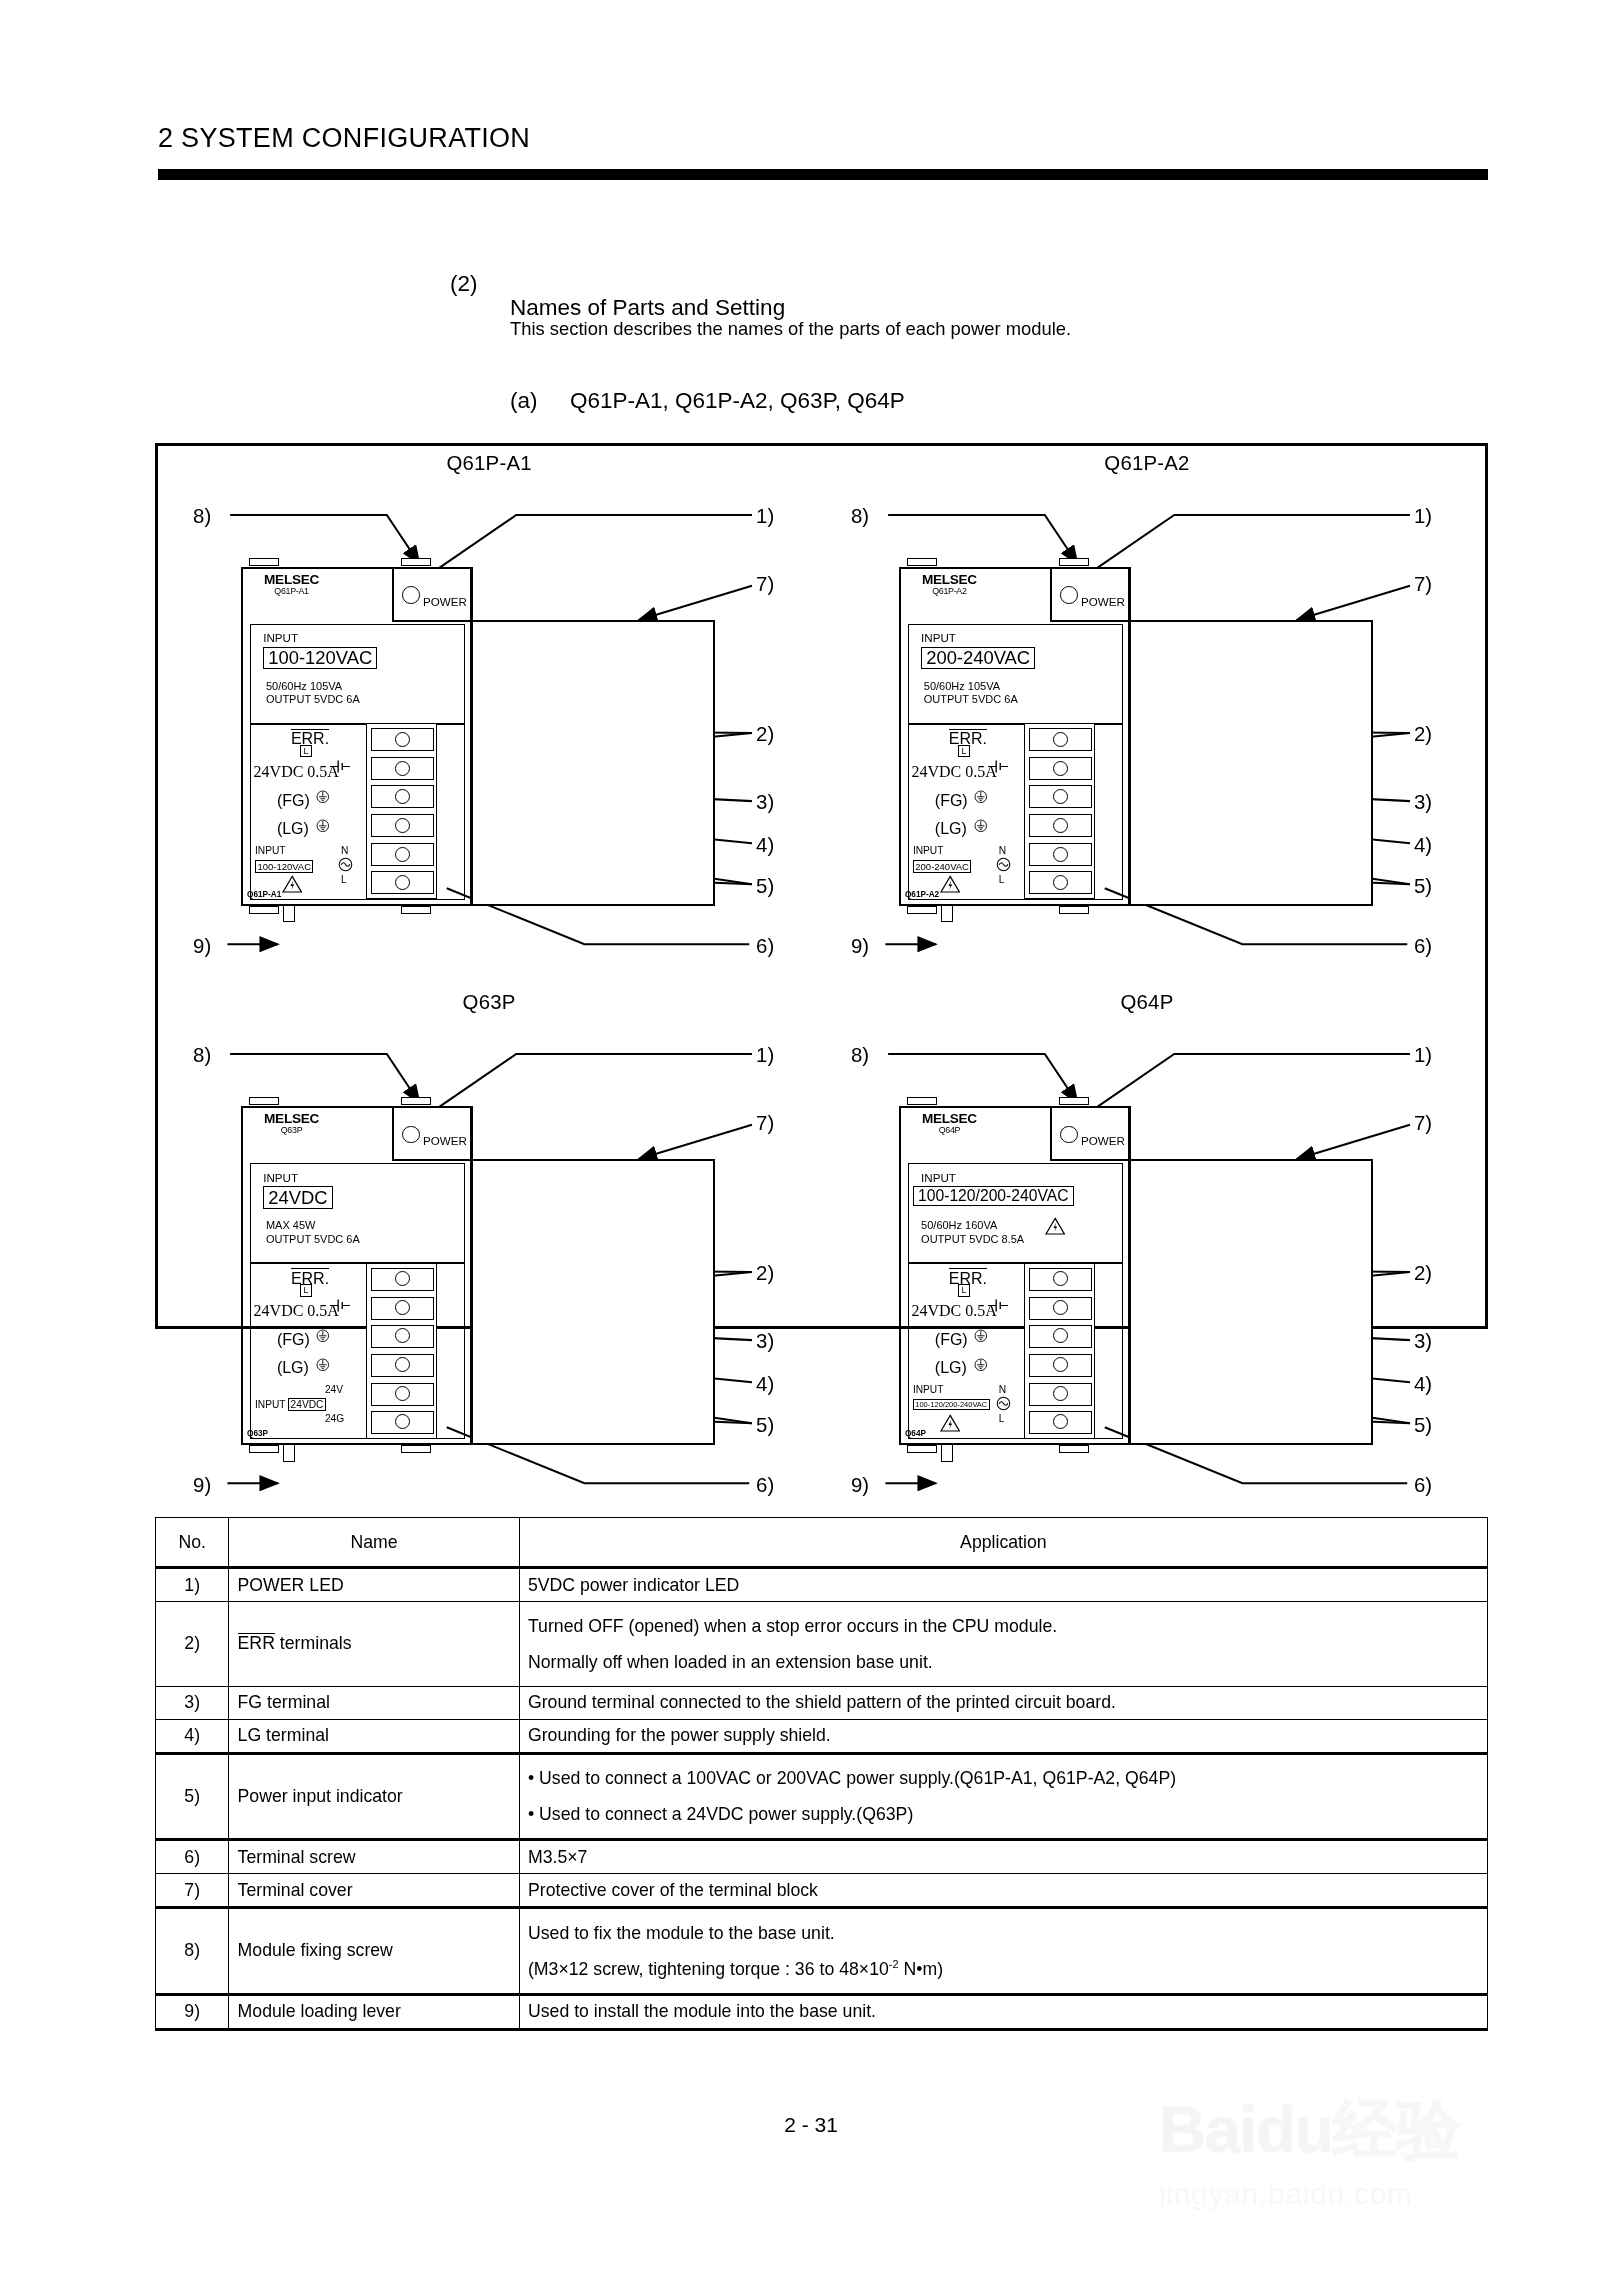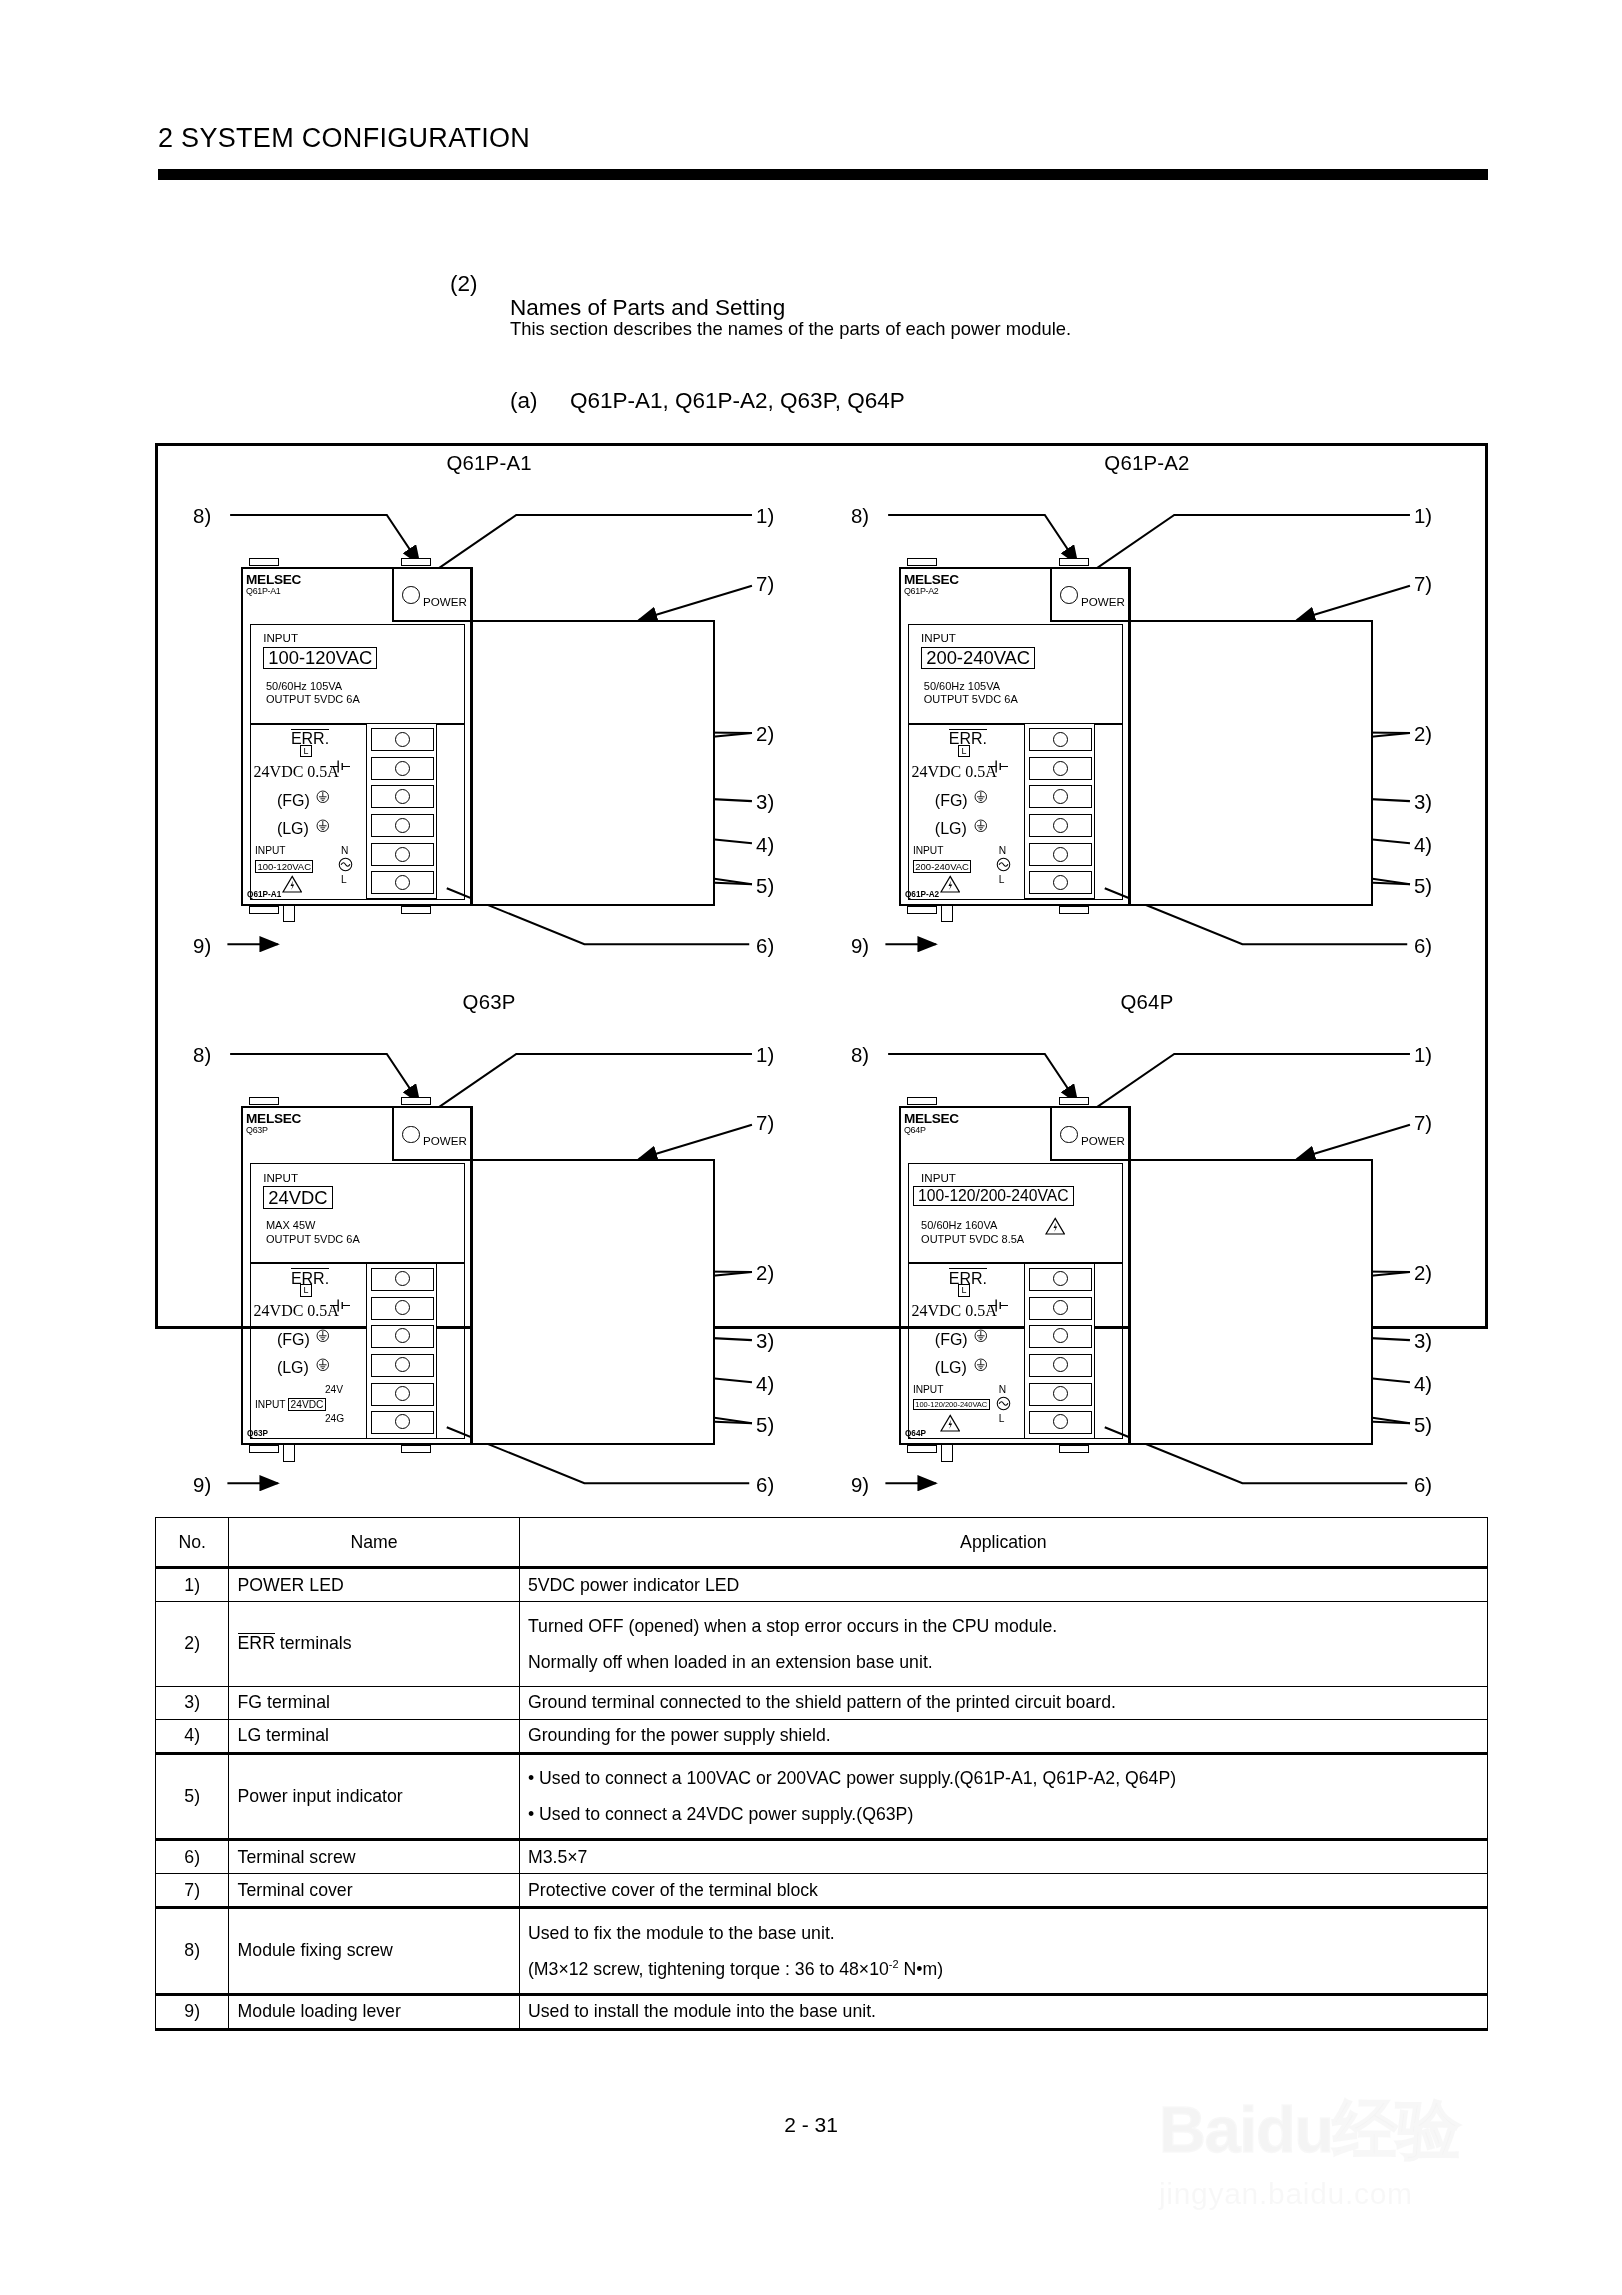--- a/index.html
+++ b/index.html
@@ -55,21 +55,21 @@
   .cn4 {left:594px;top:382px;}
   .cn5 {left:594px;top:423px;}
   .cn6 {left:594px;top:483px;}
   .cn9 {left:31px; top:483px;}
 
   
   .body-top{
     position:absolute;left:79px;top:115px;width:232px;height:55px;
     border:2px solid #000;border-bottom:none;box-sizing:border-box;
   }
-  .logo{position:absolute;left:3px;top:4.1px;font-size:13px;font-weight:bold;letter-spacing:-0.3px;line-height:1;}
+  .logo{position:absolute;left:21px;top:4.1px;font-size:13px;font-weight:bold;letter-spacing:-0.3px;line-height:1;text-align:center;}
   .logo .melsec{display:block;font-size:13.6px;}
   .logo .modelsm{display:block;font-size:8.9px;font-weight:normal;margin-top:0.7px;}
 
   .led-box{
     position:absolute;left:230px;top:115px;width:80px;height:55px;
     border:2px solid #000;box-sizing:border-box;background:#fff;
   }
   .led-circle{
     position:absolute;left:8.2px;top:17.7px;width:17.7px;height:17.7px;
     border:1.4px solid #000;border-radius:50%;box-sizing:border-box;

